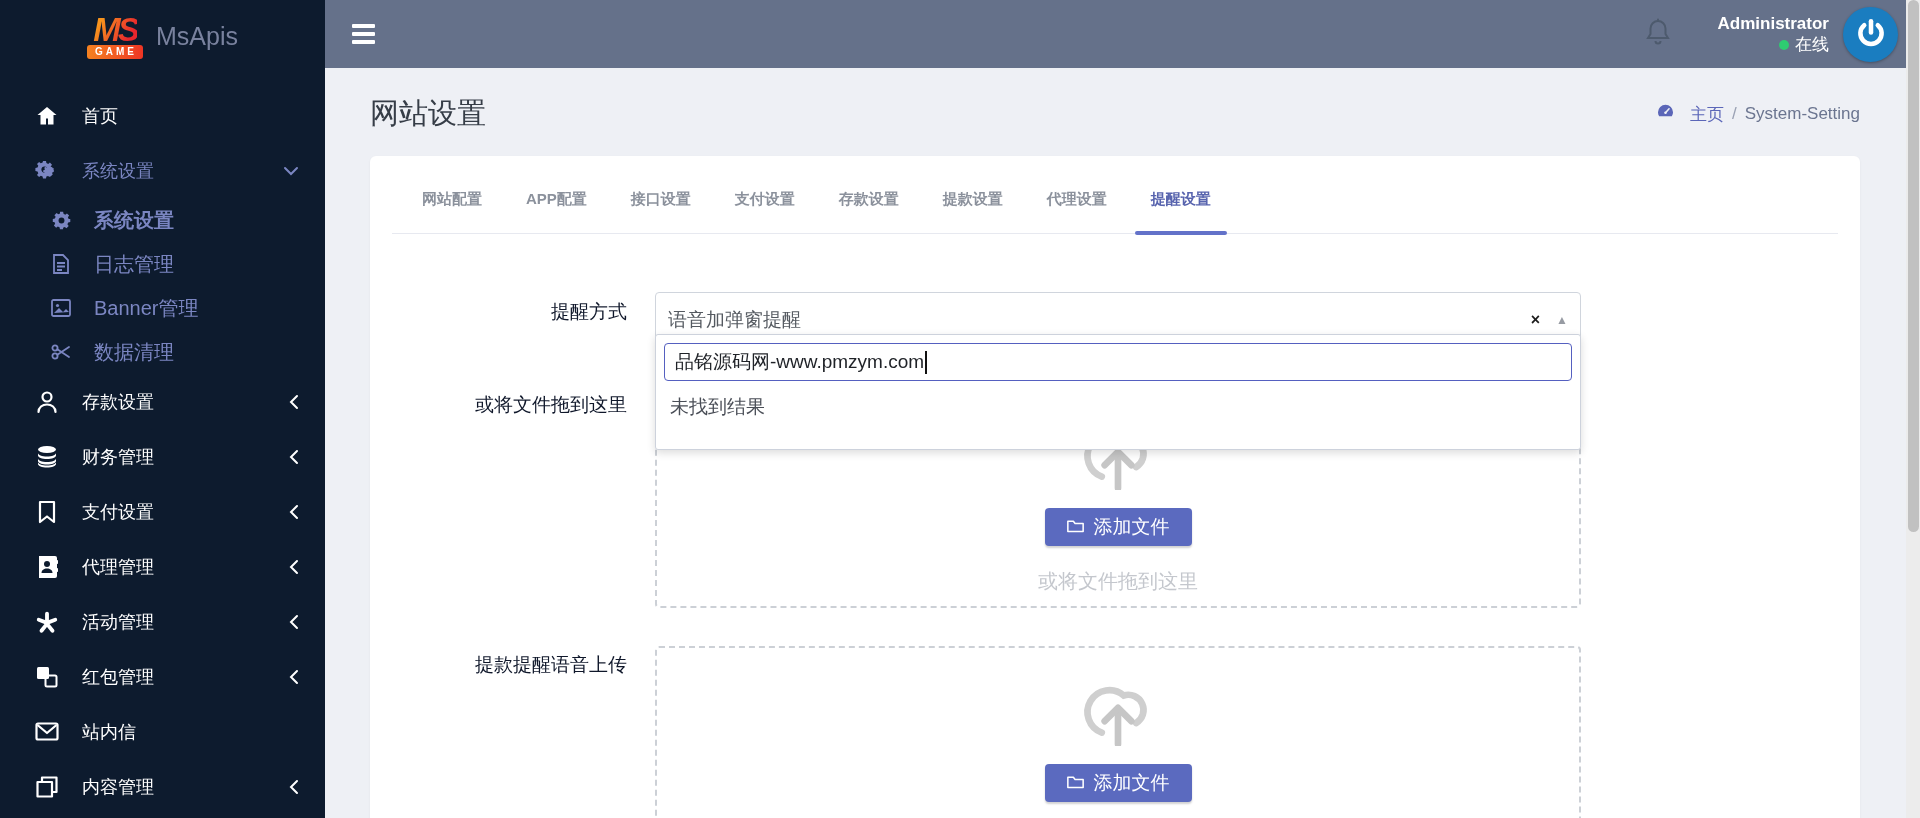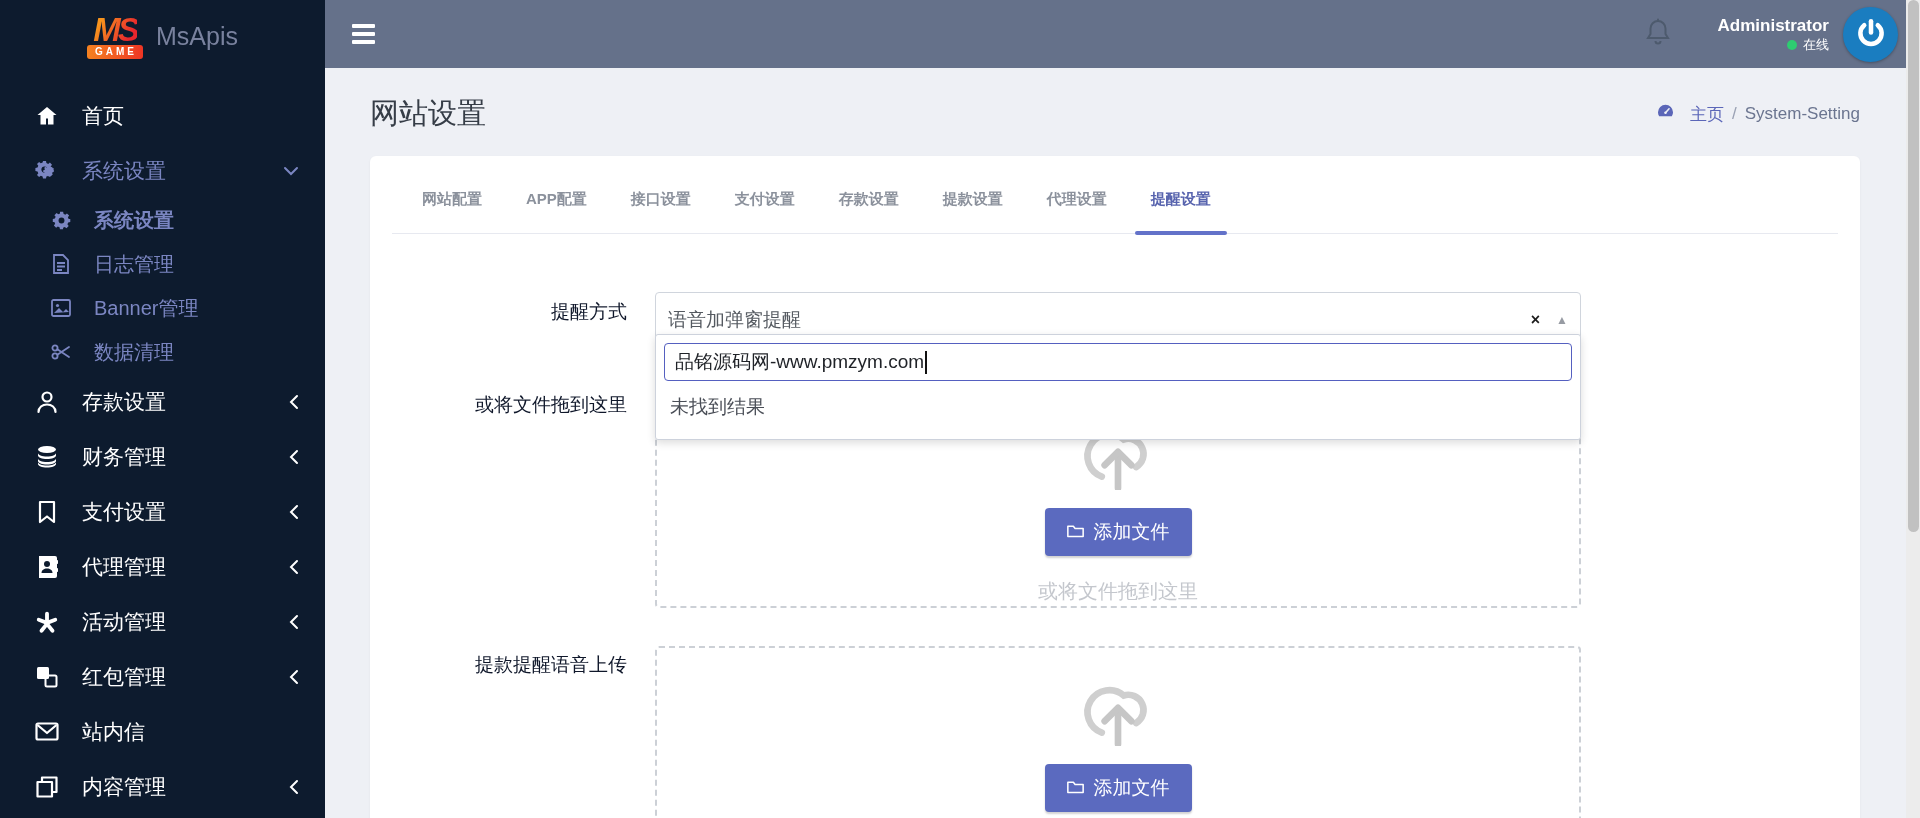--- a/index.html
+++ b/index.html
@@ -14,38 +14,38 @@
   .logo-ms { font-size:33px; font-weight:800; font-style:italic; letter-spacing:-3px;
     background:linear-gradient(120deg,#f7941d 20%,#e8262d 80%);
     -webkit-background-clip:text; background-clip:text; color:transparent; }
   .logo-game { margin-top:-1px; background:linear-gradient(90deg,#f58220,#ee3524);
     color:#fff; font-size:10px; font-weight:700; letter-spacing:3px;
     padding:2px 6px 2px 8px; border-radius:3px; }
   .app-name { color:#79829e; font-size:25px; font-weight:500; }
 
   .menu { padding-top:16px; }
   .mi { display:flex; align-items:center; cursor:pointer; }
-  .mi-top { height:55px; padding:0 26px 0 34px; color:#fff; font-size:21px; gap:22px; }
+  .mi-top { height:55px; padding:0 26px 0 34px; color:#fff; font-size:18px; gap:22px; }
   .mi-sub { height:44px; padding:0 26px 0 48px; color:#7b86c2; font-size:20px; gap:20px; }
   .mi-sub.active .mi-label { font-weight:700; }
   .mi-top.parent-open { color:#7b86c2; }
   .ico { width:26px; display:flex; justify-content:center; flex-shrink:0; }
   .ico svg { display:block; }
   .chev { margin-left:auto; display:flex; align-items:center; }
 
   
   .topbar { position:absolute; left:325px; top:0; right:0; height:68px;
     background:#65718a; z-index:25; display:flex; align-items:center; }
   .hamburger { margin-left:27px; cursor:pointer; }
   .hamburger div { width:23px; height:4px; background:#fff; margin:4px 0; border-radius:1px; }
   .top-right { margin-left:auto; display:flex; align-items:center; }
   .bell { margin-right:46px; cursor:pointer; }
   .user-block { text-align:right; margin-right:14px; line-height:1.25; }
   .user-name { color:#fff; font-size:17px; font-weight:600; }
-  .user-status { color:#fff; font-size:13px; display:flex; align-items:center;
+  .user-status { color:#fff; font-size:17px; display:flex; align-items:center;
     justify-content:flex-end; gap:6px; }
   .dot { width:10px; height:10px; border-radius:50%; background:#2ecc71; display:inline-block; }
   .avatar { width:55px; height:55px; border-radius:50%; background:#1a7dc0; margin-right:22px;
     display:flex; align-items:center; justify-content:center; cursor:pointer;
     box-shadow:0 1px 3px rgba(0,0,0,.3); }
 
   
   .content { position:absolute; left:325px; top:68px; right:0; bottom:0;
     background:#eef0f5; overflow:hidden; }
   .page-head { display:flex; align-items:center; justify-content:space-between;
@@ -75,35 +75,35 @@
   
   .select { height:56px; border:1px solid #d0d5dd; border-radius:4px; background:#fff;
     display:flex; align-items:center; padding:0 12px; cursor:pointer; }
   .select-value { font-size:19px; color:#555a61; }
   .select-clear { margin-left:auto; font-size:16px; font-weight:700; color:#1c1c1c;
     cursor:pointer; padding:0 4px; }
   .select-caret { color:#979ba3; font-size:12px; margin-left:12px; cursor:pointer; }
 
   .dd-panel { position:absolute; top:42px; left:0; right:0; background:#fff;
     border:1px solid #cdd2dc; border-radius:3px; box-shadow:0 3px 9px rgba(0,0,0,.14);
-    z-index:20; padding:8px 8px 4px 8px; }
+    z-index:20; padding:8px 8px 14px 8px; }
   .dd-search { height:38px; border:1.5px solid #5560c0; border-radius:4px;
     display:flex; align-items:center; padding:0 10px; }
   .dd-search-text { font-size:19px; color:#1f2227; }
   .caret-bar { width:2px; height:23px; background:#111; margin-left:1px; }
   .dd-noresult { padding:13px 6px 15px 6px; font-size:19px; color:#4a4e57; }
 
   
   .dropzone { border:2px dashed #ccd0d6; border-radius:4px; background:#fff;
     display:flex; flex-direction:column; align-items:center; position:relative; }
   .dz1 { height:222px; }
   .dz2 { height:240px; }
   .cloud { margin-top:20px; }
   .dz2 .cloud { margin-top:16px; }
-  .add-btn { margin-top:14px; height:48px; background:#5b6abf; border:none; border-radius:4px;
+  .add-btn { margin-top:14px; height:38px; background:#5b6abf; border:none; border-radius:4px;
     color:#fff; font-size:19px; display:flex; align-items:center; gap:10px;
     padding:0 22px; cursor:pointer; box-shadow:0 2px 2px rgba(0,0,0,.18);
     font-family:"Liberation Sans", sans-serif; }
   .drag-hint { margin-top:22px; font-size:20px; color:#c4c7cd; }
 
   
   .scrollbar { position:absolute; right:0; top:0; width:14px; height:818px;
     background:#ececec; z-index:40; }
   .scroll-thumb { position:absolute; top:0; left:1.5px; width:11px; height:532px;
     background:#c1c1c1; border-radius:6px; cursor:pointer; }

